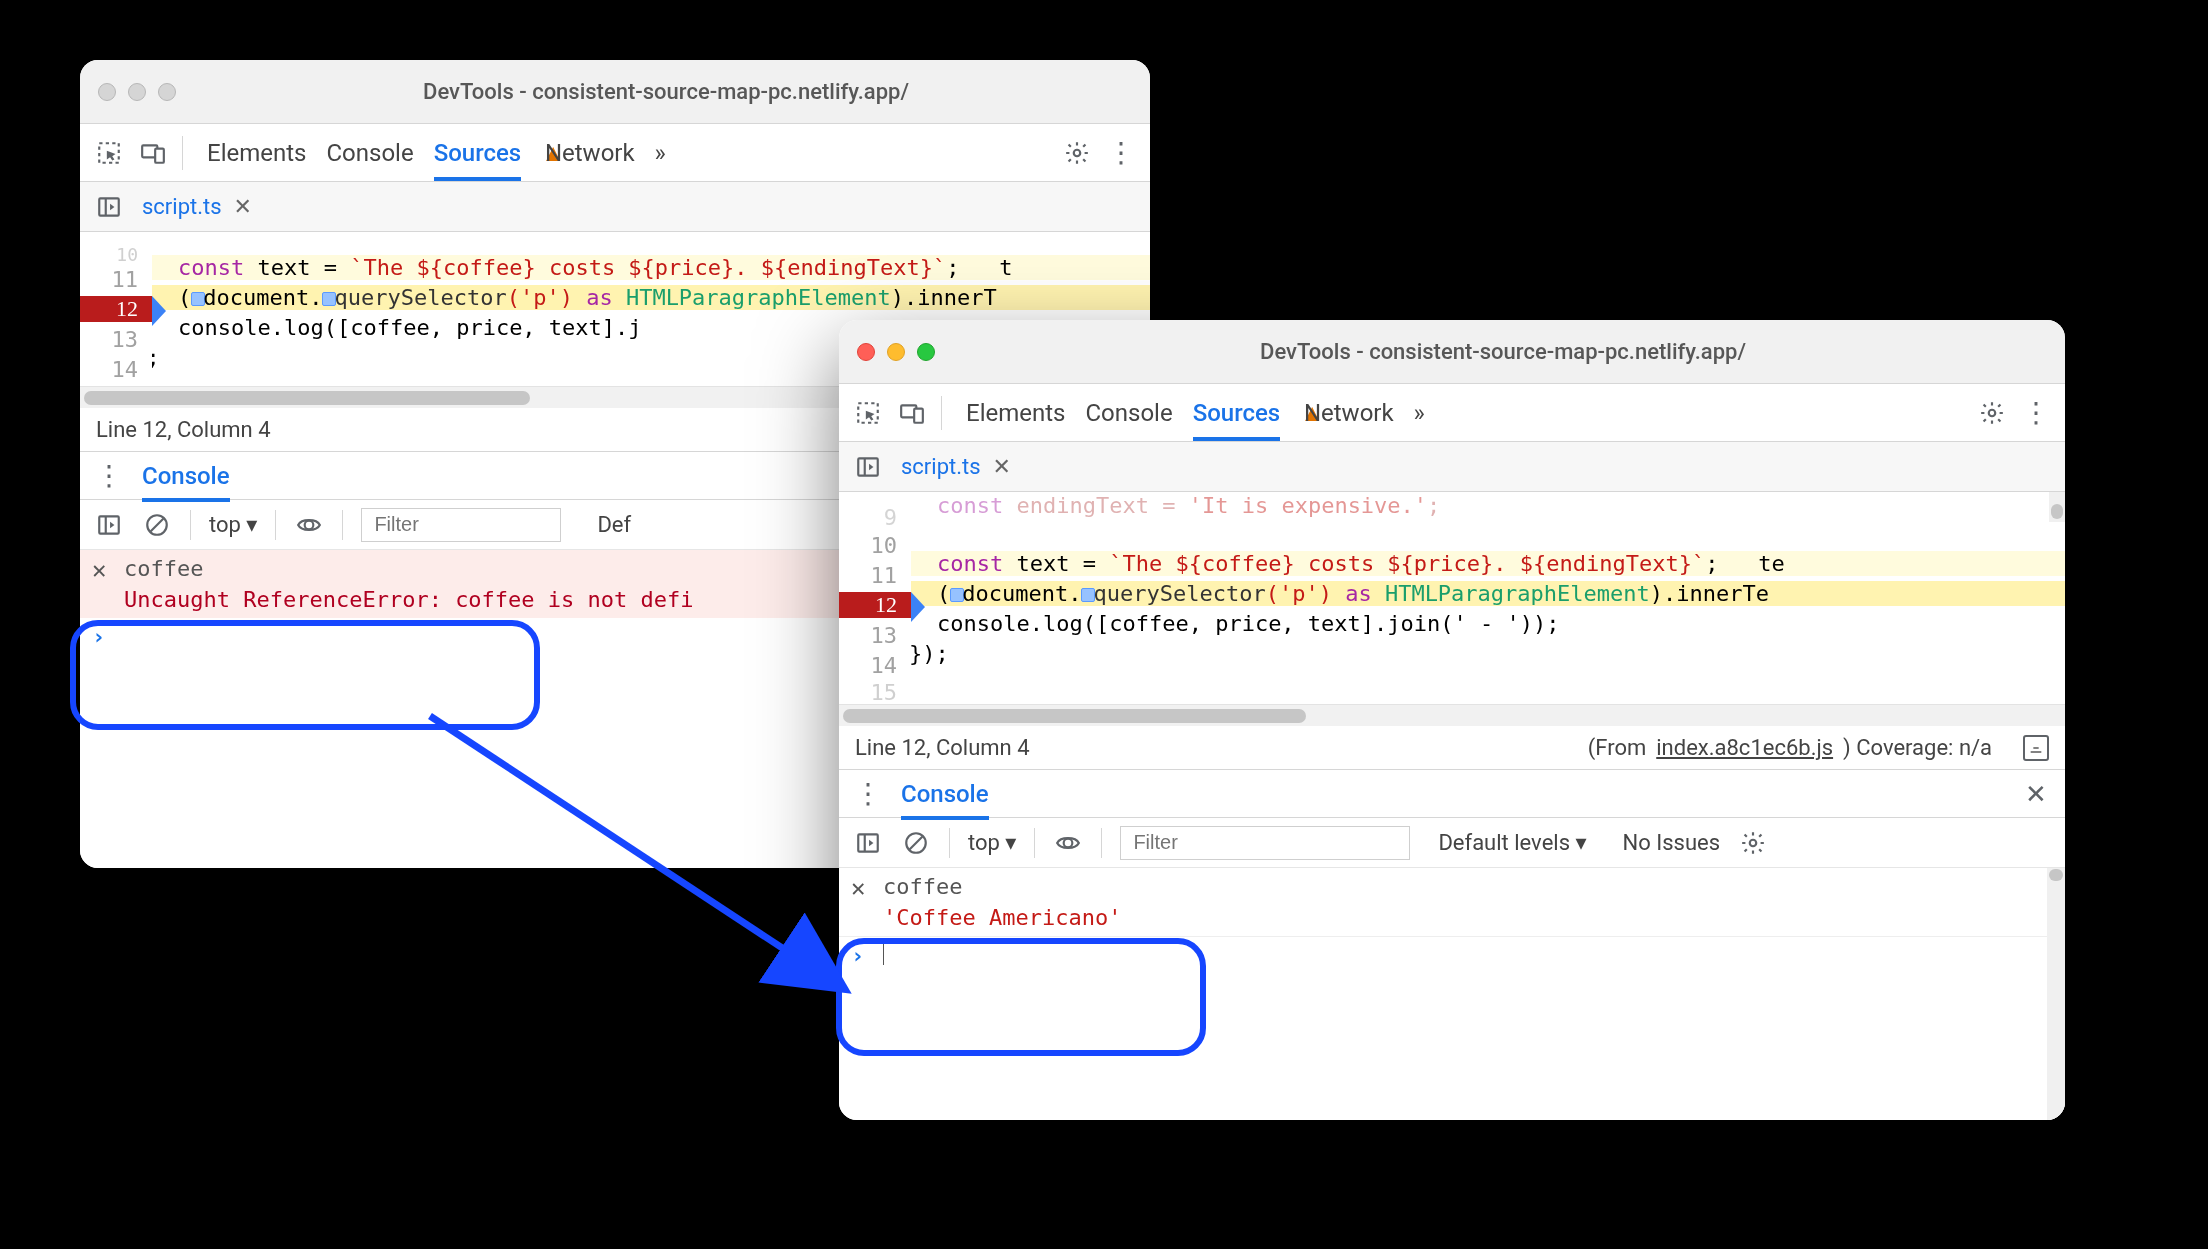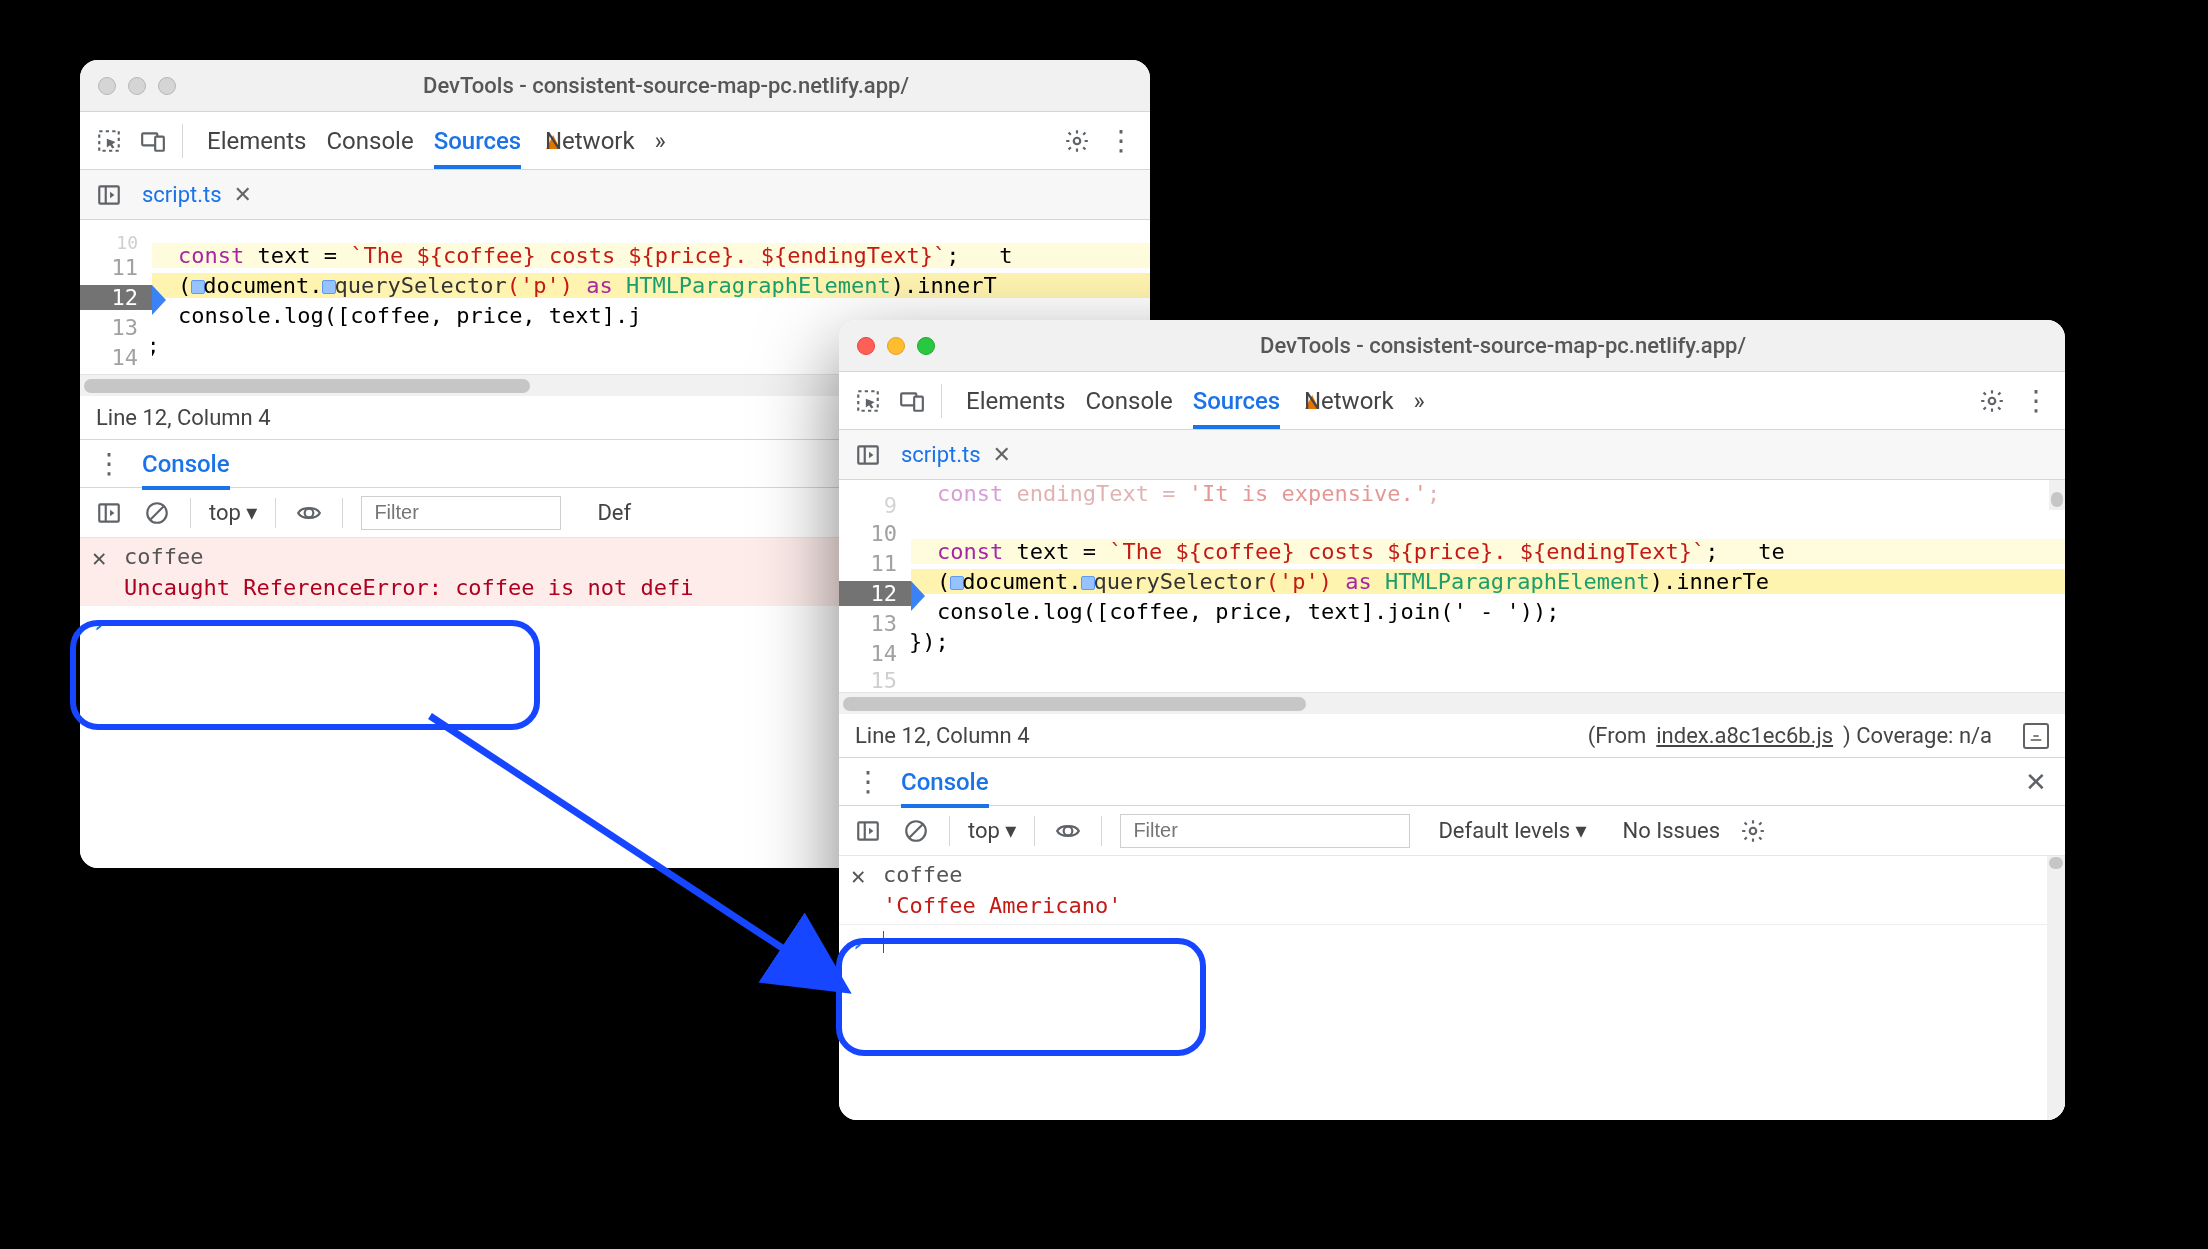--- a/index.html
+++ b/index.html
@@ -15,21 +15,21 @@
   .window {
     position: absolute;
     background: #fff;
     border-radius: 18px;
     box-shadow: 0 30px 80px rgba(0,0,0,0.5);
     overflow: hidden;
     display: flex;
     flex-direction: column;
   }
   .titlebar {
-    height: 52px;
+    height: 64px;
     background: #f1f1f1;
     border-bottom: 1px solid #d6d6d6;
     display: flex;
     align-items: center;
     padding: 0 18px;
     gap: 10px;
     color: #6b6b6b;
     font-size: 22px;
   }
   .traffic { display: flex; gap: 12px; margin-right: 14px; }
@@ -68,21 +68,21 @@
   .filetabs .ftab .x { color:#666; font-size:22px; }
   .code-area {
     position:relative;
     font-family: Menlo, Consolas, monospace;
     font-size: 22px;
     background:#fff;
     overflow:hidden;
   }
   .code-row { display:flex; height:30px; align-items:center; }
   .gutter { width:72px; text-align:right; padding-right:14px; color:#a1a1a1; background:#fff; user-select:none;margin-top:24px;}
-  .gutter.exec { background:#737373; color:#fff; position:relative;}
+  .gutter.exec { background:#b91c1c; color:#fff; position:relative;font-family:Liberation Serif, serif;}
   .gutter.exec::after{
     content:""; position:absolute; right:-14px; top:0; width:0;height:0;
     border-top:15px solid transparent; border-bottom:15px solid transparent; border-left:14px solid #3b82f6;
   }
   .code-cell { padding-left:26px; white-space:pre; flex:1; overflow:hidden;}
   .code-row.hl .gutter:not(.exec){ background:#fff; }
   .code-row.hl .code-cell { background:#fffbdd; }
   .code-row.hlexec .code-cell { background:#fff3b0; }
   .tok-kw { color:#a626a4; }
   .tok-str { color:#c41a16; }

